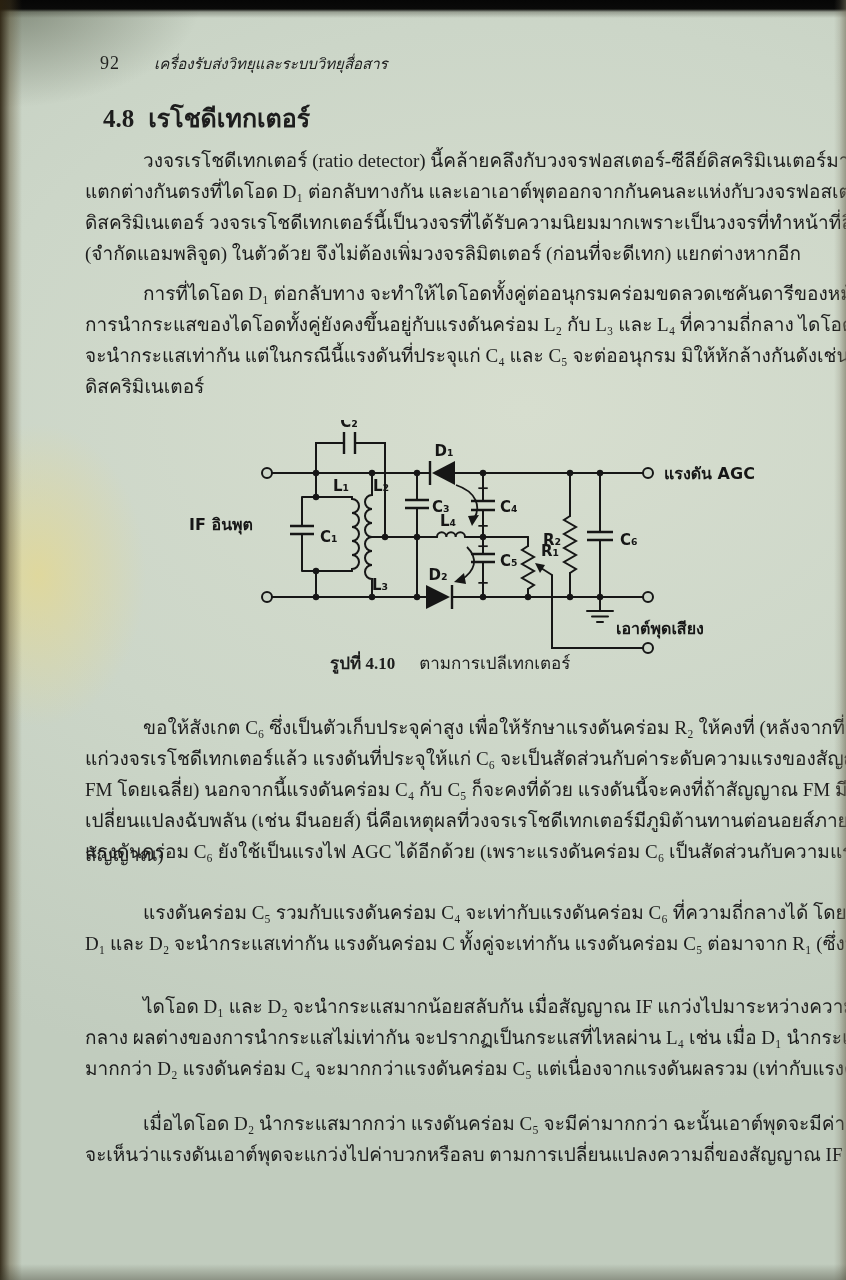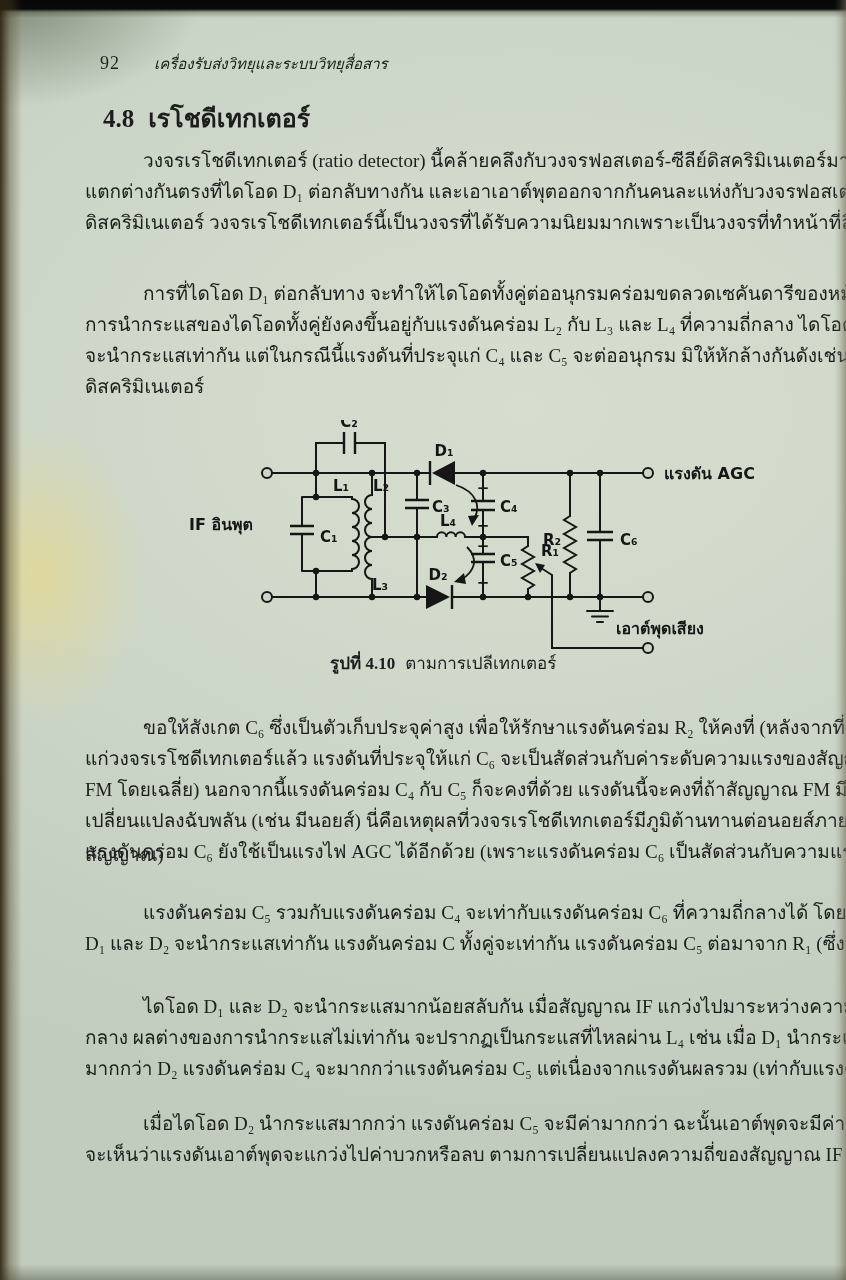--- a/index.html
+++ b/index.html
@@ -31,21 +31,21 @@
   .runhead .pnum{font-size:18px;letter-spacing:1px;}
   .runhead .rtitle{font-size:15px;font-style:italic;margin-left:30px;}
 
   .heading{position:absolute;top:98px;left:103px;font-weight:bold;font-size:25px;white-space:nowrap;}
   .heading .hnum{margin-right:14px;}
 
   .ln{position:absolute;left:85px;font-size:19px;white-space:nowrap;}
   .ln.indent{left:143px;}
 
   .caption{position:absolute;top:649px;left:330px;font-size:17px;white-space:nowrap;}
-  .caption .cap-b{font-weight:bold;margin-right:10px;}
+  .caption .cap-b{font-weight:bold;margin-right:24px;}
 
   svg{position:absolute;}
   svg text{font-family:"DejaVu Sans","Liberation Sans",sans-serif;font-weight:600;fill:#161616;}
   .wire{fill:none;stroke:#161616;stroke-width:2;stroke-linecap:round;}
   .plate{fill:none;stroke:#161616;stroke-width:2.4;stroke-linecap:butt;}
   .comp{fill:#161616;}
   .term{fill:#ccd6c8;stroke:#161616;stroke-width:2;}
   .dot{fill:#161616;}
   .arrowline{fill:none;stroke:#161616;stroke-width:1.8;}
 </style>
@@ -59,20 +59,21 @@
     <span class="rtitle">เครื่องรับส่งวิทยุและระบบวิทยุสื่อสาร</span>
   </div>
 
   <div class="heading">
     <span class="hnum">4.8</span><span>เรโชดีเทกเตอร์</span>
   </div>
 
   <div class="ln indent" style="top:145px">วงจรเรโชดีเทกเตอร์ (ratio detector) นี้คล้ายคลึงกับวงจรฟอสเตอร์-ซีลีย์ดิสคริมิเนเตอร์มาก</div>
   <div class="ln" style="top:176px">แตกต่างกันตรงที่ไดโอด D₁ ต่อกลับทางกัน และเอาเอาต์พุตออกจากกันคนละแห่งกับวงจรฟอสเตอร์-ซีลีย์</div>
   <div class="ln" style="top:207px">ดิสคริมิเนเตอร์ วงจรเรโชดีเทกเตอร์นี้เป็นวงจรที่ได้รับความนิยมมากเพราะเป็นวงจรที่ทำหน้าที่ลิมิตเตอร์</div>
+  <div class="ln" style="top:238px">(จำกัดแอมพลิจูด) ในตัวด้วย จึงไม่ต้องเพิ่มวงจรลิมิตเตอร์ (ก่อนที่จะดีเทก) แยกต่างหากอีก</div>
 
   <div class="ln indent" style="top:278px">การที่ไดโอด D₁ ต่อกลับทาง จะทำให้ไดโอดทั้งคู่ต่ออนุกรมคร่อมขดลวดเซคันดารีของหม้อแปลง</div>
   <div class="ln" style="top:309px">การนำกระแสของไดโอดทั้งคู่ยังคงขึ้นอยู่กับแรงดันคร่อม L₂ กับ L₃ และ L₄ ที่ความถี่กลาง ไดโอดทั้งคู่</div>
   <div class="ln" style="top:340px">จะนำกระแสเท่ากัน แต่ในกรณีนี้แรงดันที่ประจุแก่ C₄ และ C₅ จะต่ออนุกรม มิให้หักล้างกันดังเช่นวงจร</div>
   <div class="ln" style="top:371px">ดิสคริมิเนเตอร์</div>
 
   <div class="ln indent" style="top:712px">ขอให้สังเกต C₆ ซึ่งเป็นตัวเก็บประจุค่าสูง เพื่อให้รักษาแรงดันคร่อม R₂ ให้คงที่ (หลังจากที่ป้อนอินพุต</div>
   <div class="ln" style="top:743px">แก่วงจรเรโชดีเทกเตอร์แล้ว แรงดันที่ประจุให้แก่ C₆ จะเป็นสัดส่วนกับค่าระดับความแรงของสัญญาณ</div>
   <div class="ln" style="top:774px">FM โดยเฉลี่ย) นอกจากนี้แรงดันคร่อม C₄ กับ C₅ ก็จะคงที่ด้วย แรงดันนี้จะคงที่ถ้าสัญญาณ FM มีแอมพลิจูด</div>
   <div class="ln" style="top:805px">เปลี่ยนแปลงฉับพลัน (เช่น มีนอยส์) นี่คือเหตุผลที่วงจรเรโชดีเทกเตอร์มีภูมิต้านทานต่อนอยส์ภายในตัวเอง</div>

